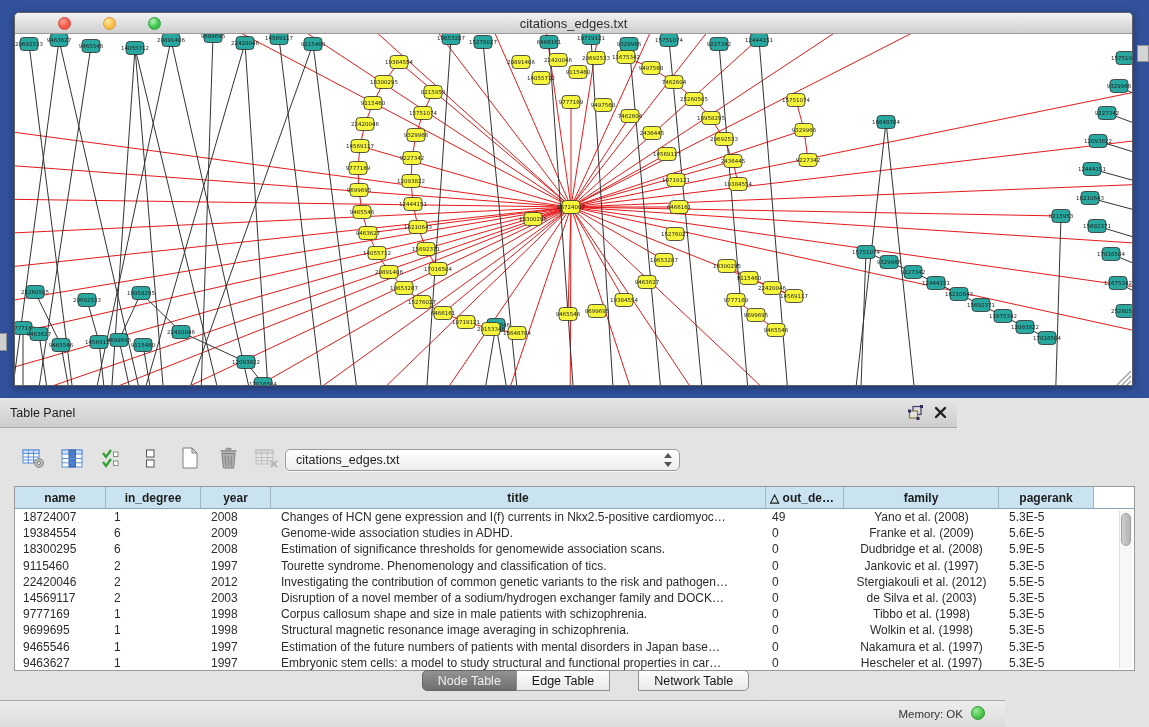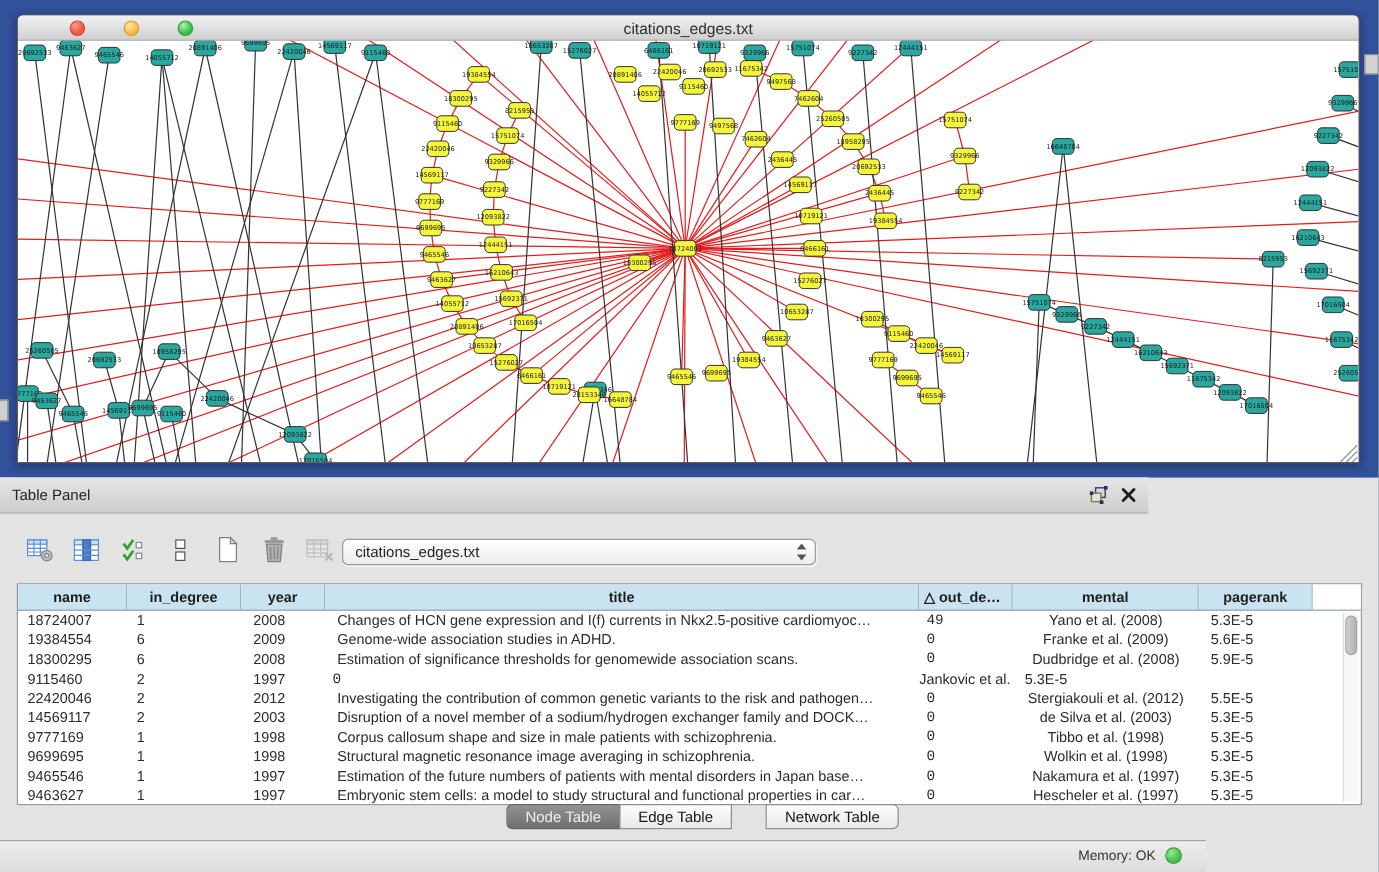--- a/index.html
+++ b/index.html
@@ -46,21 +46,21 @@
   .tgrid { display:grid; grid-template-columns:91px 95px 70px 495px 78px 155px 95px 1fr; }
   .thead .hc { background:#c9e4f0; border-right:1px solid #9fb7c4; border-bottom:1px solid #8aa6b5;
                font-size:12px; color:#1d1d1d; text-align:center; height:22px; line-height:22px;
                white-space:nowrap; overflow:hidden;font-weight:bold; }
   .thead .hc.sorted { text-align:left; padding-left:4px; }
   .thead .hc.filler { background:#fff; border-right:none; border-bottom:1px solid #8aa6b5; }
   .trow { height:16.2px; }
   .trow .tc { font-size:12px; color:#2b2b2b; line-height:16.2px; white-space:nowrap; overflow:hidden; padding-left:8px; }
   .trow .tc.c-short { text-align:center; padding-left:0; }
   .trow .tc.c-title, .trow .tc.c-year, .trow .tc.c-pr { padding-left:10px; }
-  .trow .tc.c-out { padding-left:6px;font-family:Liberation Mono, monospace; }
+  .trow .tc.c-out { padding-left:6px; }
 
   .vscroll { position:absolute; right:2px; top:24px; bottom:2px; width:13px; background:#f7f7f7; border-left:1px solid #ddd; }
   .vthumb { position:absolute; left:1px; top:2px; width:10px; height:33px; background:linear-gradient(90deg,#cfcfcf,#b3b3b3);
             border:1px solid #a3a3a3; border-radius:5px; }
 
   .tabs-row { position:absolute; left:0; top:272px; width:1149px; display:flex; justify-content:center; }
   .tab { border:1px solid #8f8f8f; margin-left:-1px; padding:2px 15px; font-size:12.5px; color:#151515;
          background:linear-gradient(#fdfdfd,#e9e9e9); height:21px; line-height:16px; }
   .tab.active { background:linear-gradient(#929292,#6f6f6f); color:#f1f1f1; border-color:#646464; }
   .tab:first-child { border-radius:5px 0 0 5px;margin-left:22px; }
@@ -817,21 +817,21 @@
         </span>
     </div>
 
     <div class="table-wrap">
       <div class="tgrid thead" id="table-head">
           <div class="hc">name</div>
           <div class="hc">in_degree</div>
           <div class="hc">year</div>
           <div class="hc">title</div>
           <div class="hc sorted">△ out_de…</div>
-          <div class="hc">mental</div>
+          <div class="hc">family</div>
           <div class="hc">pagerank</div>
           <div class="hc filler"></div>
         </div>
       <div id="table-body">
           <div class="tgrid trow">
             <div class="tc c-name">18724007</div>
             <div class="tc c-indeg">1</div>
             <div class="tc c-year c-year">2008</div>
             <div class="tc c-title">Changes of HCN gene expression and I(f) currents in Nkx2.5-positive cardiomyoc…</div>
             <div class="tc c-out">49</div>
@@ -856,20 +856,21 @@
             <div class="tc c-title">Estimation of significance thresholds for genomewide association scans.</div>
             <div class="tc c-out">0</div>
             <div class="tc c-short">Dudbridge et al. (2008)</div>
             <div class="tc c-pr">5.9E-5</div>
             <div class="tc"></div>
           </div>
           <div class="tgrid trow">
             <div class="tc c-name">9115460</div>
             <div class="tc c-indeg">2</div>
             <div class="tc c-year c-year">1997</div>
+            <div class="tc c-title">Tourette syndrome. Phenomenology and classification of tics.</div>
             <div class="tc c-out">0</div>
             <div class="tc c-short">Jankovic et al. (1997)</div>
             <div class="tc c-pr">5.3E-5</div>
             <div class="tc"></div>
           </div>
           <div class="tgrid trow">
             <div class="tc c-name">22420046</div>
             <div class="tc c-indeg">2</div>
             <div class="tc c-year c-year">2012</div>
             <div class="tc c-title">Investigating the contribution of common genetic variants to the risk and pathogen…</div>

